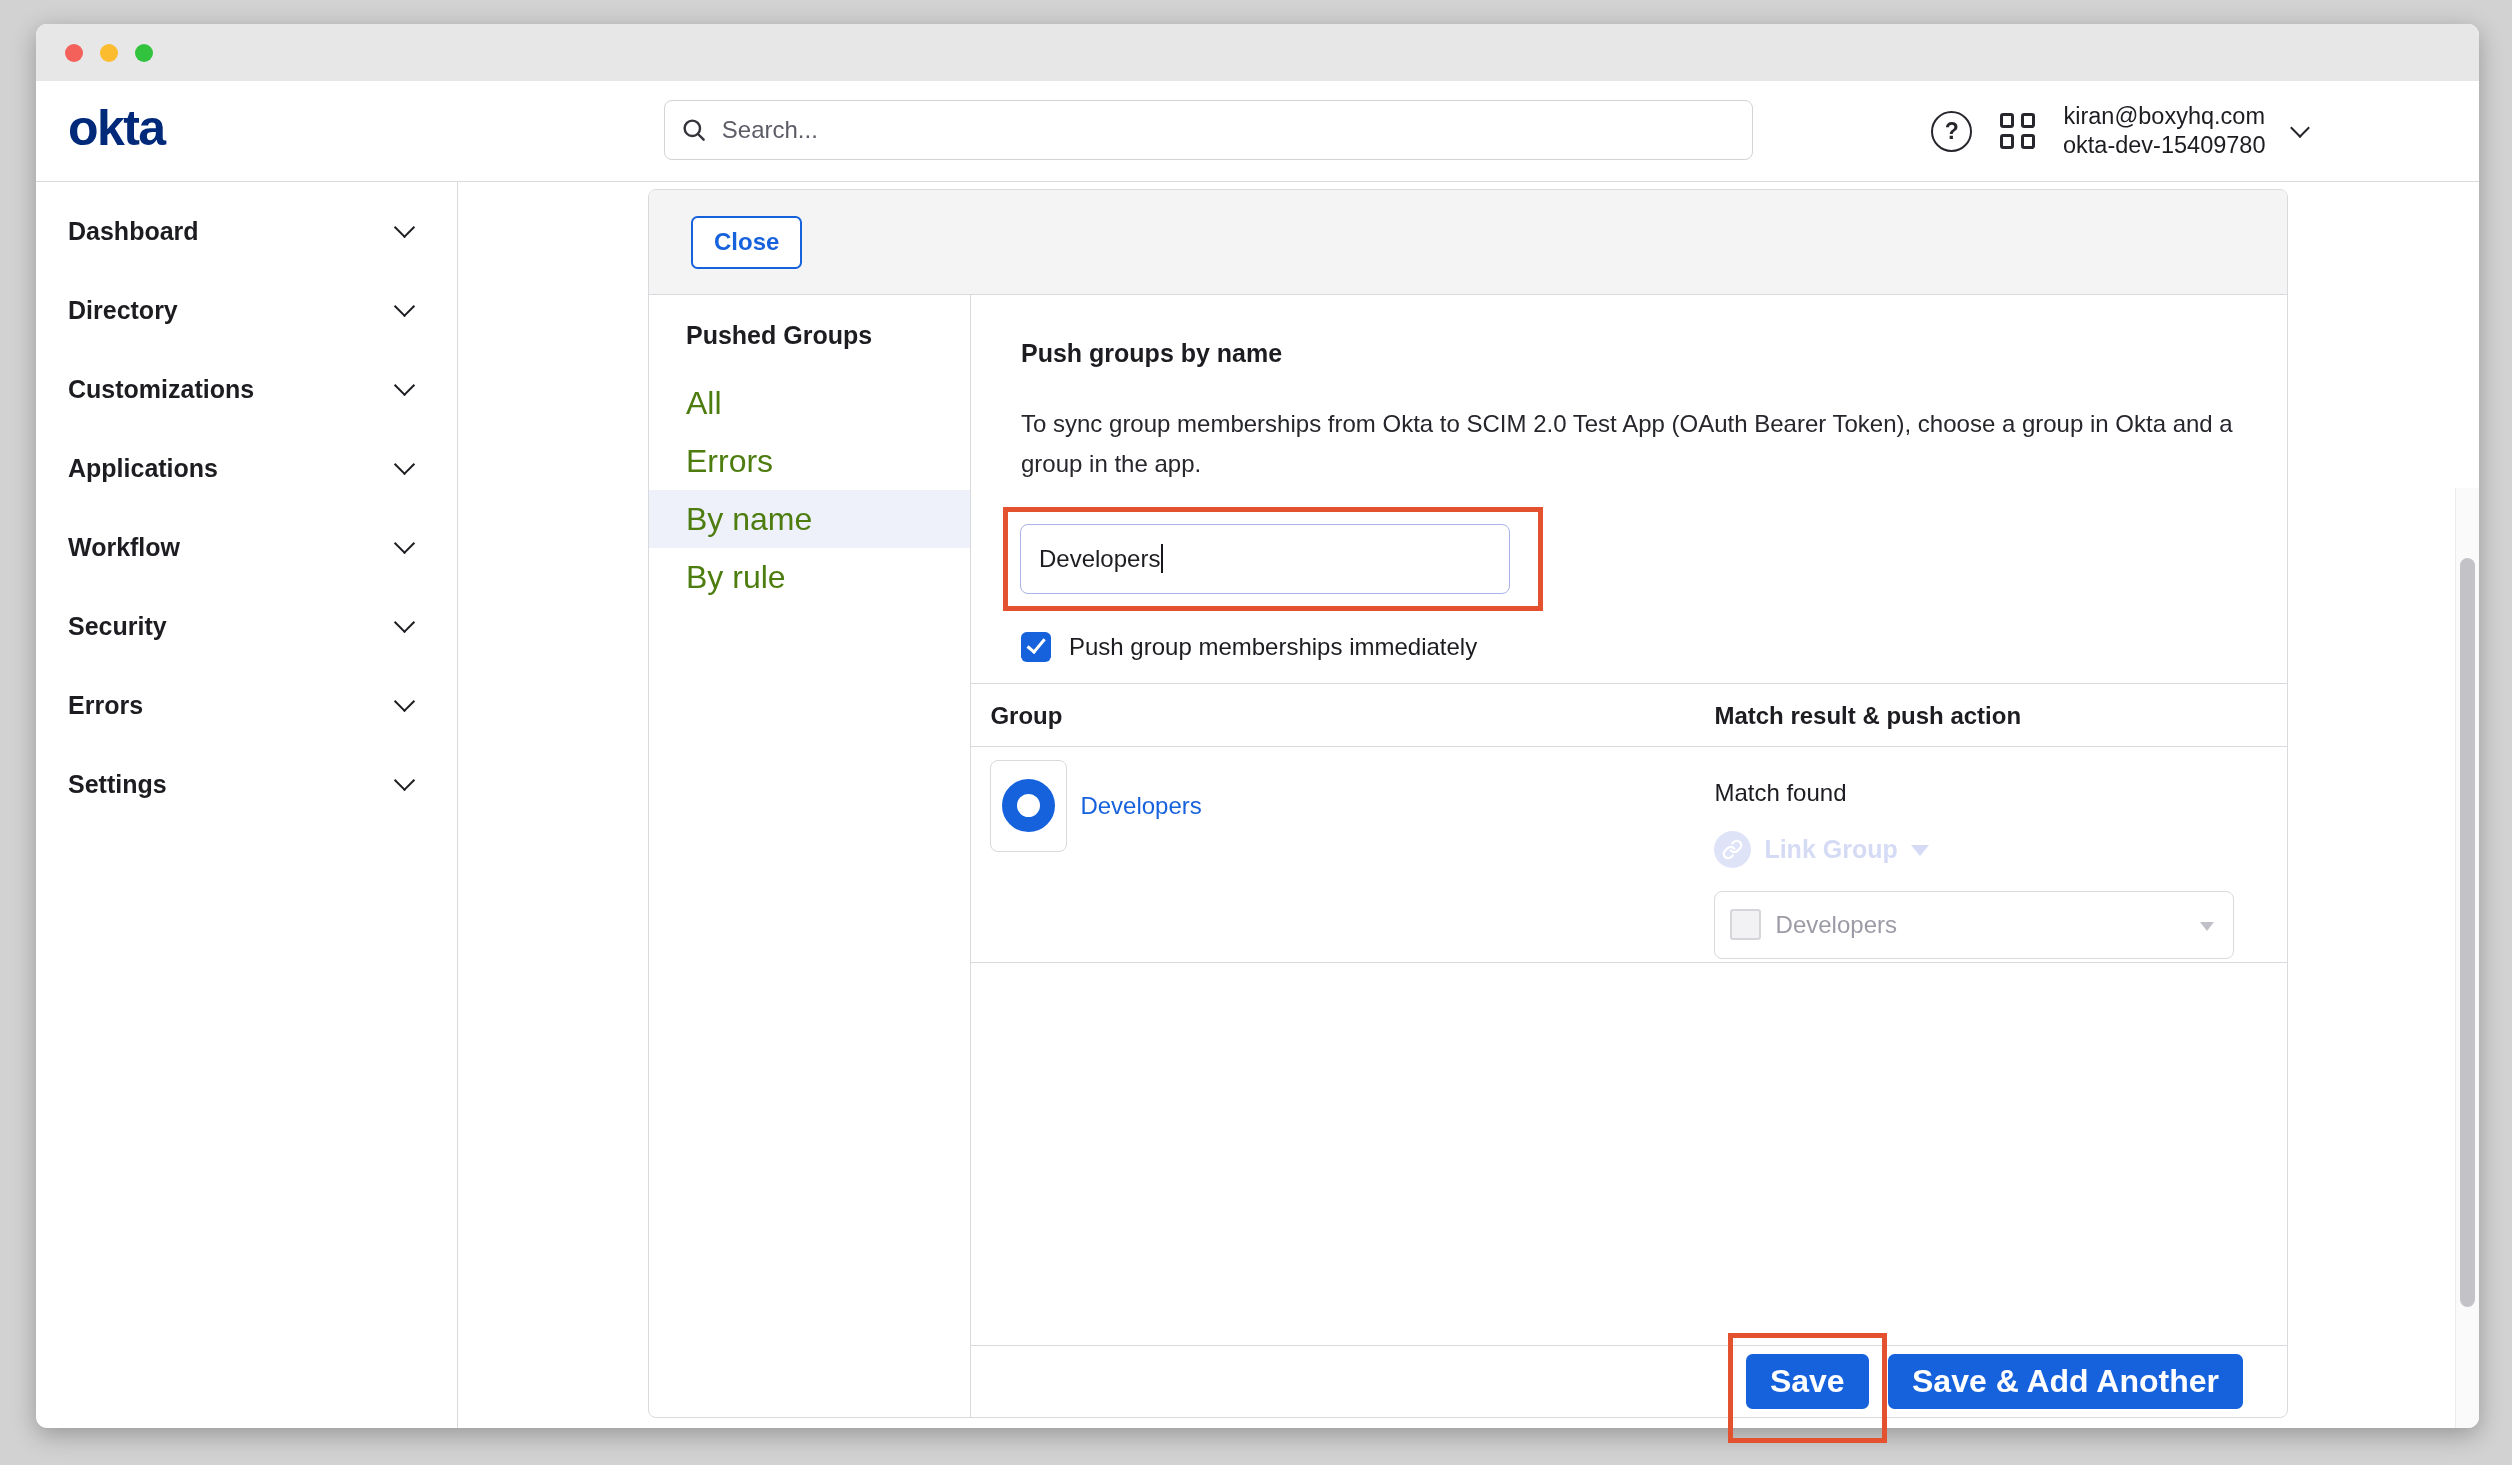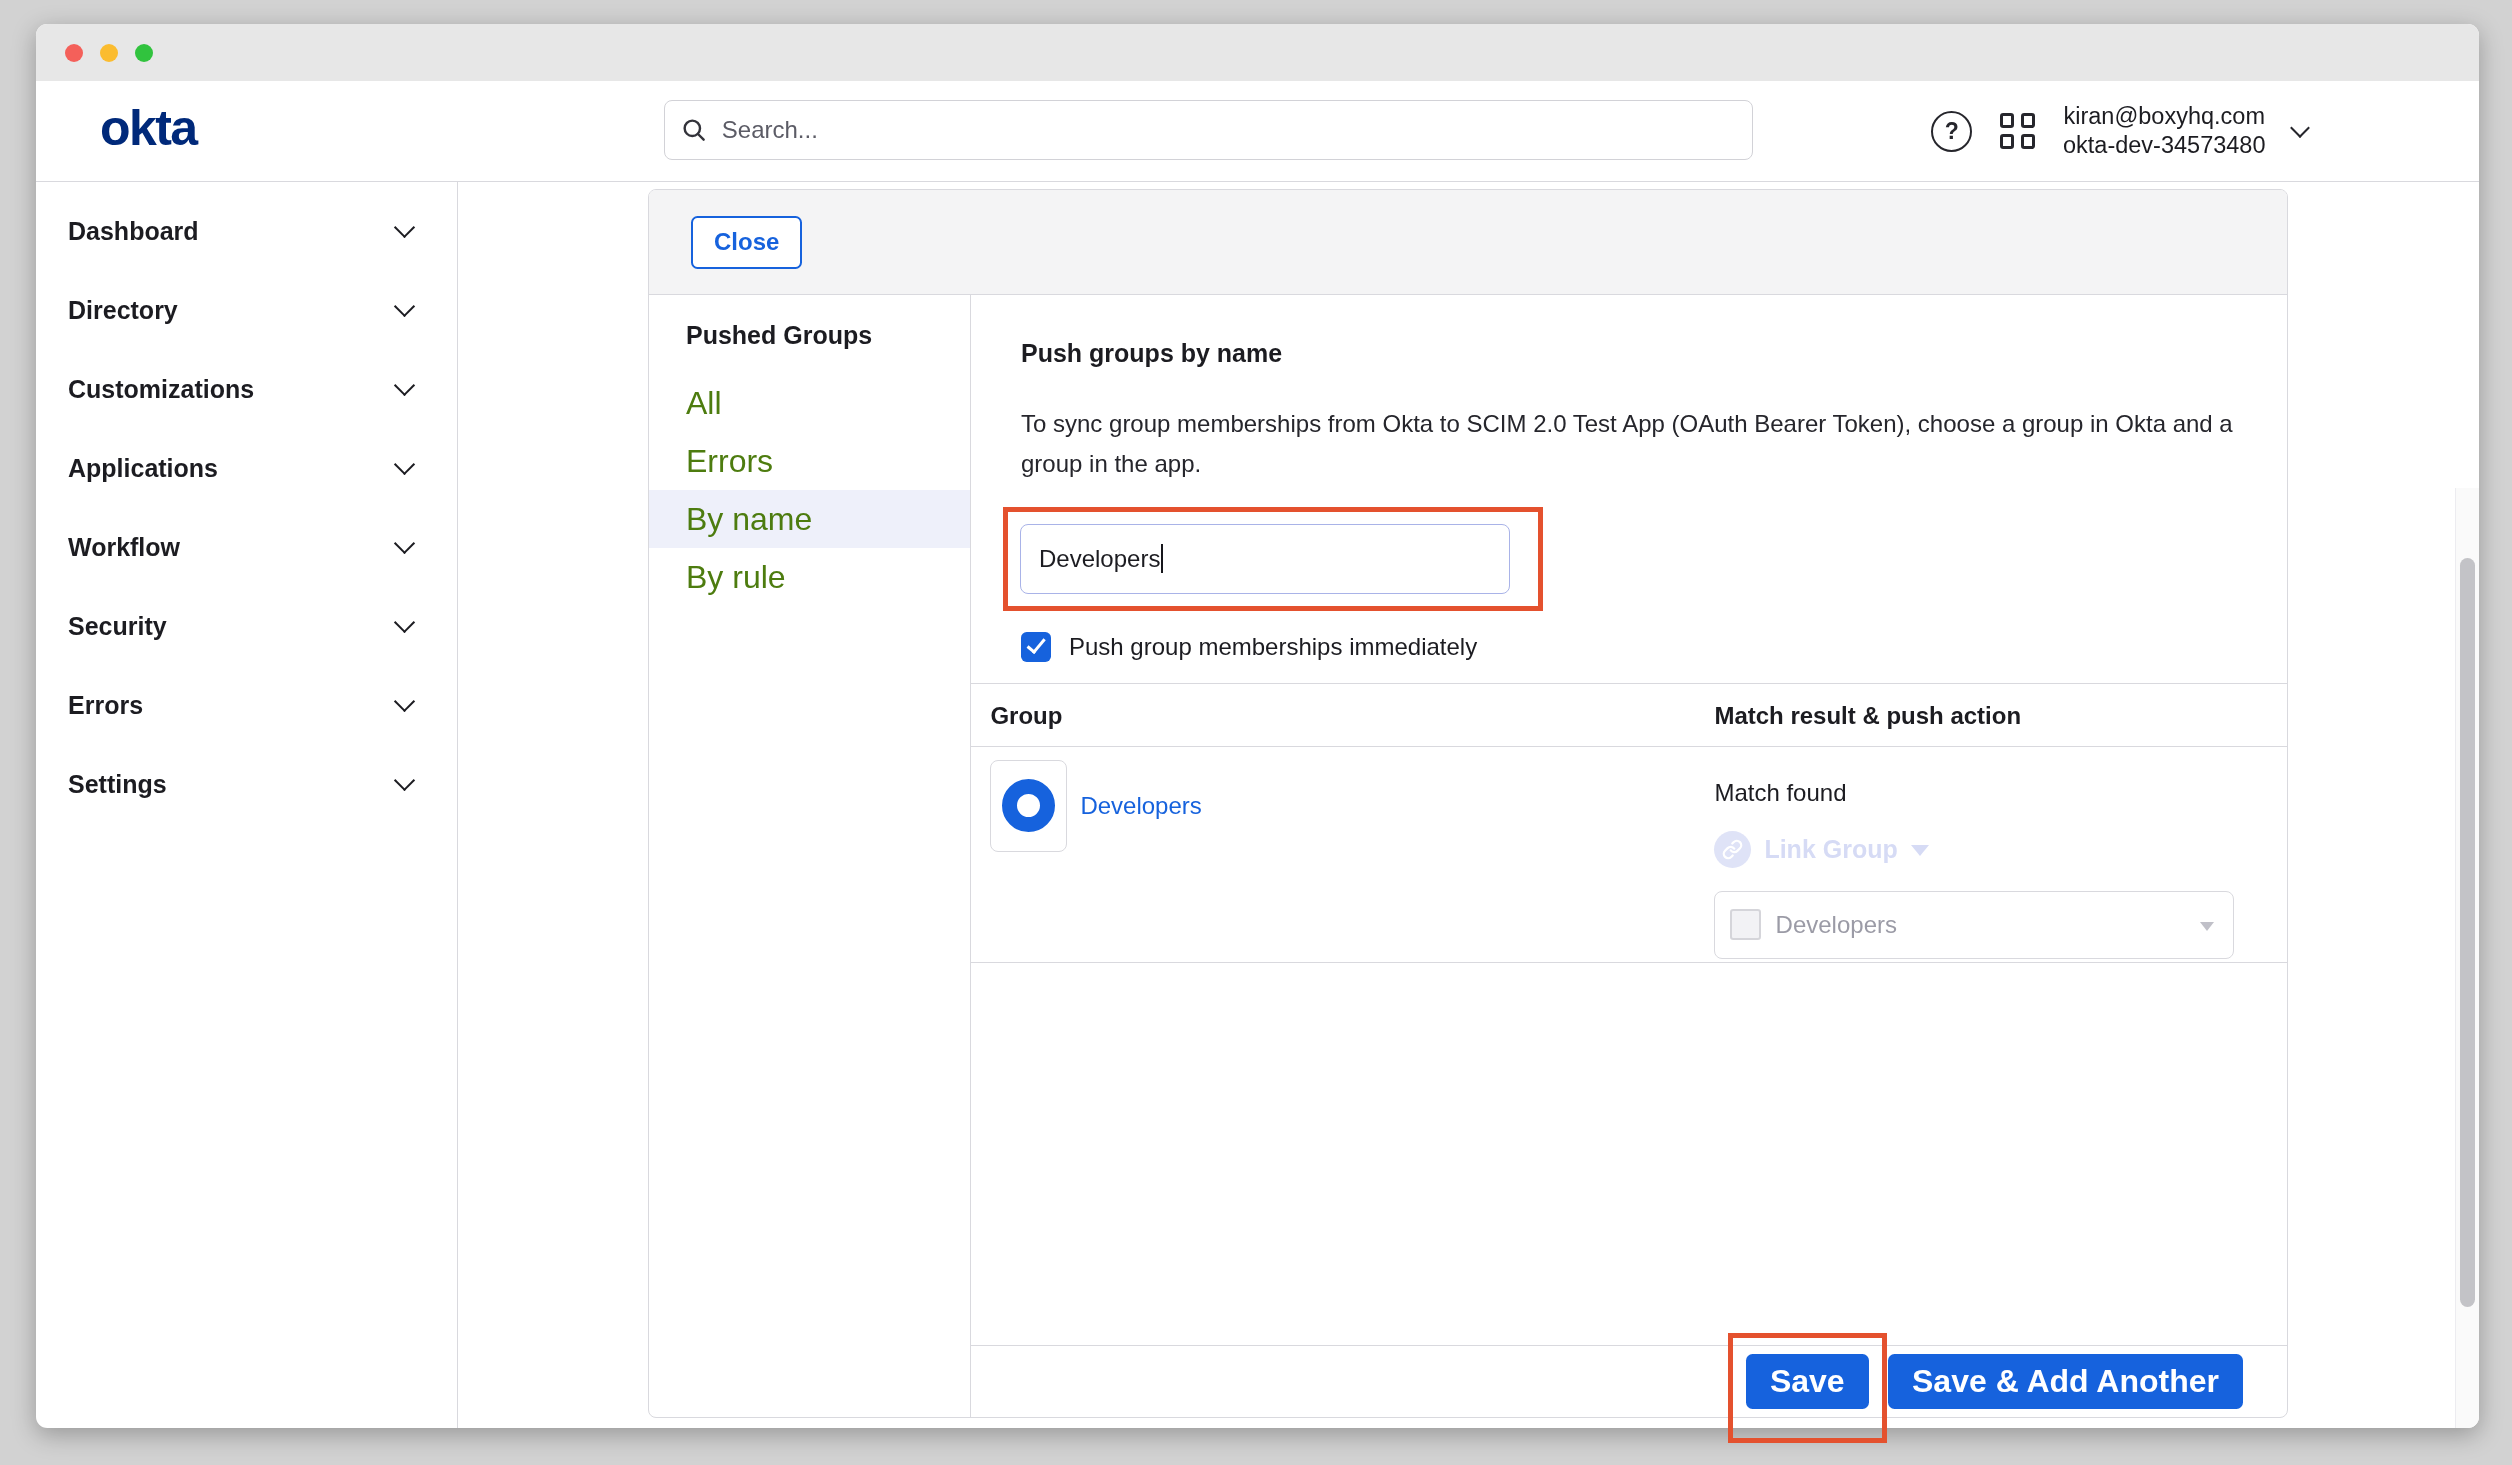--- a/index.html
+++ b/index.html
@@ -8,21 +8,21 @@
   .window{position:absolute;left:36px;top:24px;width:2443px;height:1404px;background:#ffffff;
           border-radius:11.3px;box-shadow:0 6.5px 24px rgba(0,0,0,.28);}
   
   .titlebar{position:absolute;left:0;top:0;width:100%;height:57px;background:#e7e7e7;
             border-radius:11.3px 11.3px 0 0;display:flex;align-items:center;padding-left:29px;gap:17px;box-sizing:border-box;}
   .dot{width:18px;height:18px;border-radius:50%;}
   .dot.red{background:#f4605a;} .dot.yellow{background:#fbbc2f;} .dot.green{background:#31c33e;}
   
   .appheader{position:absolute;left:0;top:57px;width:100%;height:100px;background:#fff;
              border-bottom:1.6px solid #d9d9de;}
-  .logo{position:absolute;left:32px;top:18px;font-size:50px;font-weight:700;color:#00297a;letter-spacing:-1.6px;margin-left:32px;}
+  .logo{position:absolute;left:32px;top:18px;font-size:50px;font-weight:700;color:#00297a;letter-spacing:-1.6px;}
   .search{position:absolute;left:628px;top:19.4px;width:1089px;height:60px;border:1.6px solid #d2d2d7;border-radius:8px;
           display:flex;align-items:center;padding-left:16px;gap:11.3px;box-sizing:border-box;background:#fff;}
   .search input{border:none;outline:none;font-family:"Liberation Sans",sans-serif;font-size:24px;color:#1c1c21;flex:1;background:transparent;}
   .search input::placeholder{color:#5c5c66;}
   .hdr-right{position:absolute;right:172px;top:0;height:100px;display:flex;align-items:center;gap:27.5px;}
   .help-ic{width:37px;height:37px;border:2.4px solid #26262c;border-radius:50%;display:flex;align-items:center;justify-content:center;
            font-size:23px;font-weight:600;color:#26262c;}
   .grid-ic{display:grid;grid-template-columns:14.6px 14.6px;grid-template-rows:14.6px 14.6px;gap:6.5px;}
   .grid-ic span{border:3.2px solid #26262c;border-radius:3.2px;}
   .account{text-align:center;line-height:29px;font-size:23.5px;color:#1c1c21;}
@@ -122,21 +122,21 @@
           <span>?</span>
         </div>
         <div class="grid-ic">
           <span></span>
             <span></span>
           <span></span>
             <span></span>
         </div>
         <div class="account">
           <div>kiran@boxyhq.com</div>
-          <div>okta-dev-34573480</div>
+          <div>okta-dev-15409780</div>
         </div>
         <div class="chev"></div>
       </div>
     </div>
 
     <nav class="sidebar">
       <div class="side-item">
         <span>Dashboard</span>
         <span class="side-chev"></span>
       </div>

